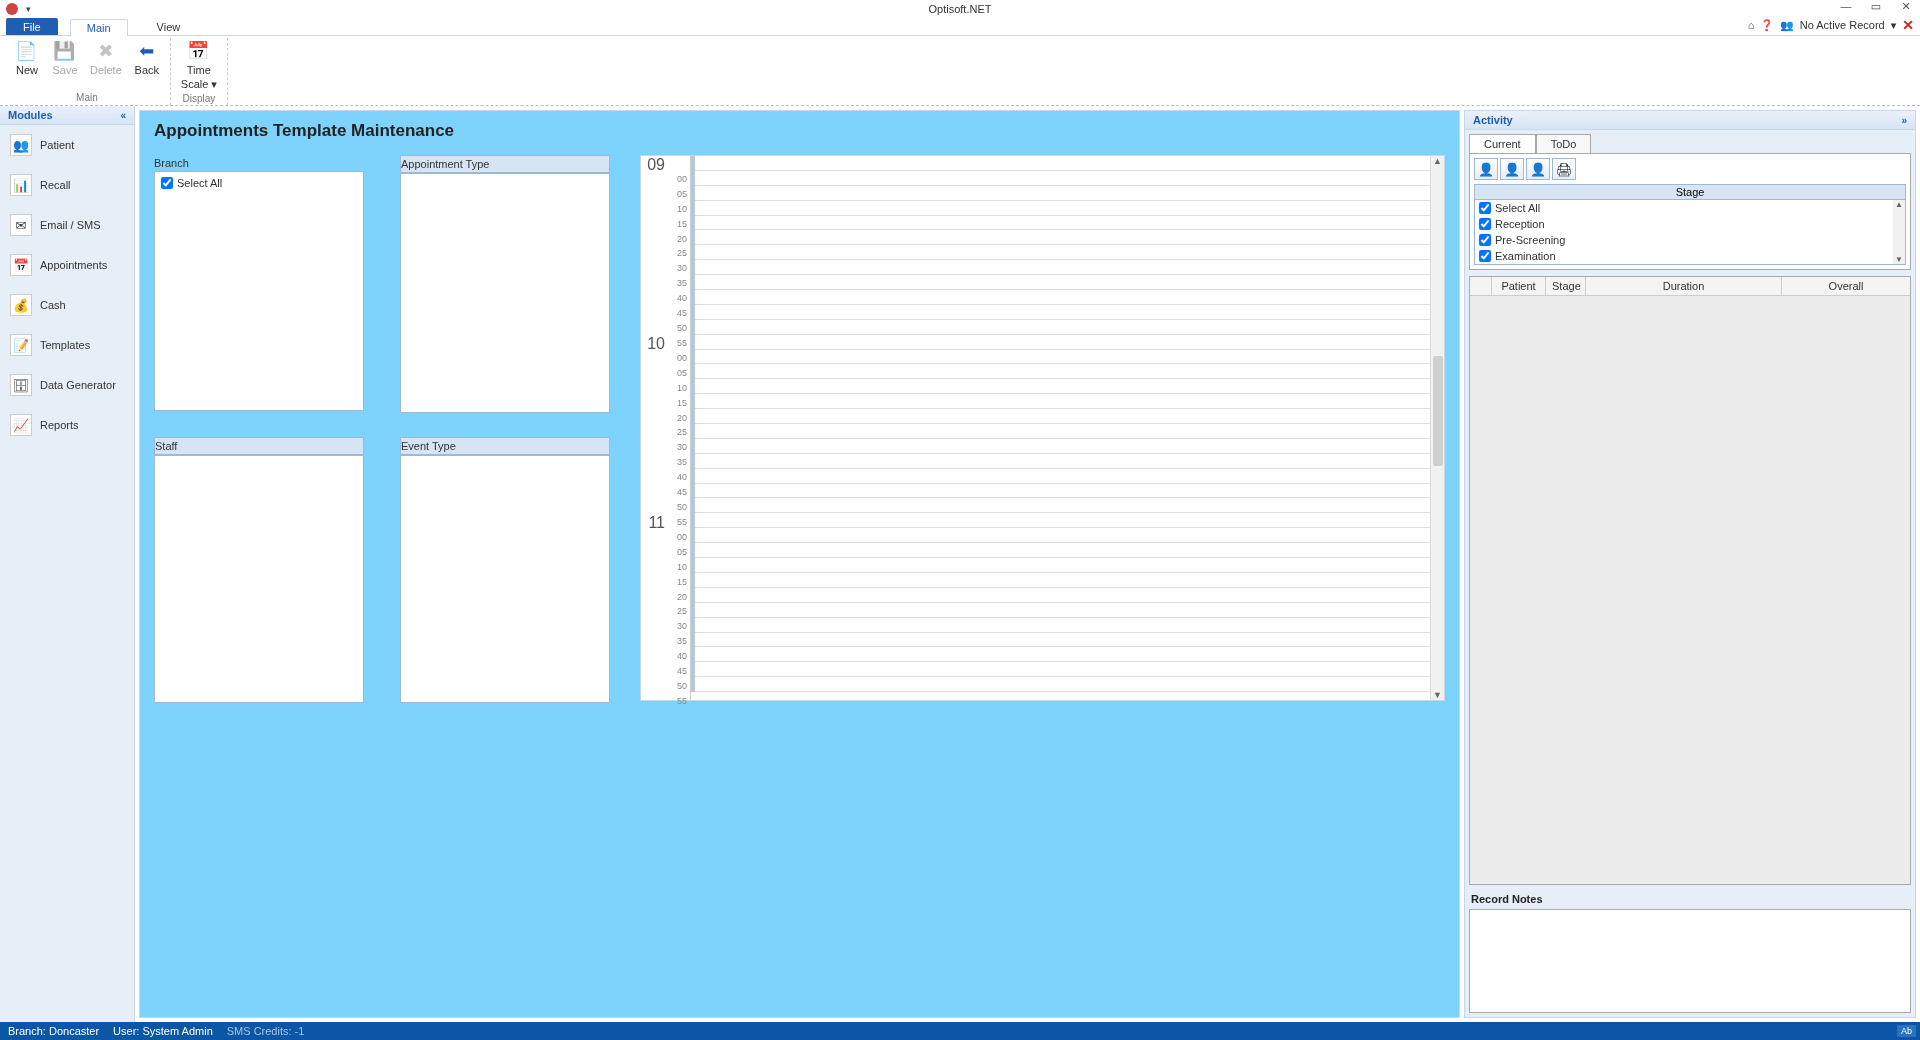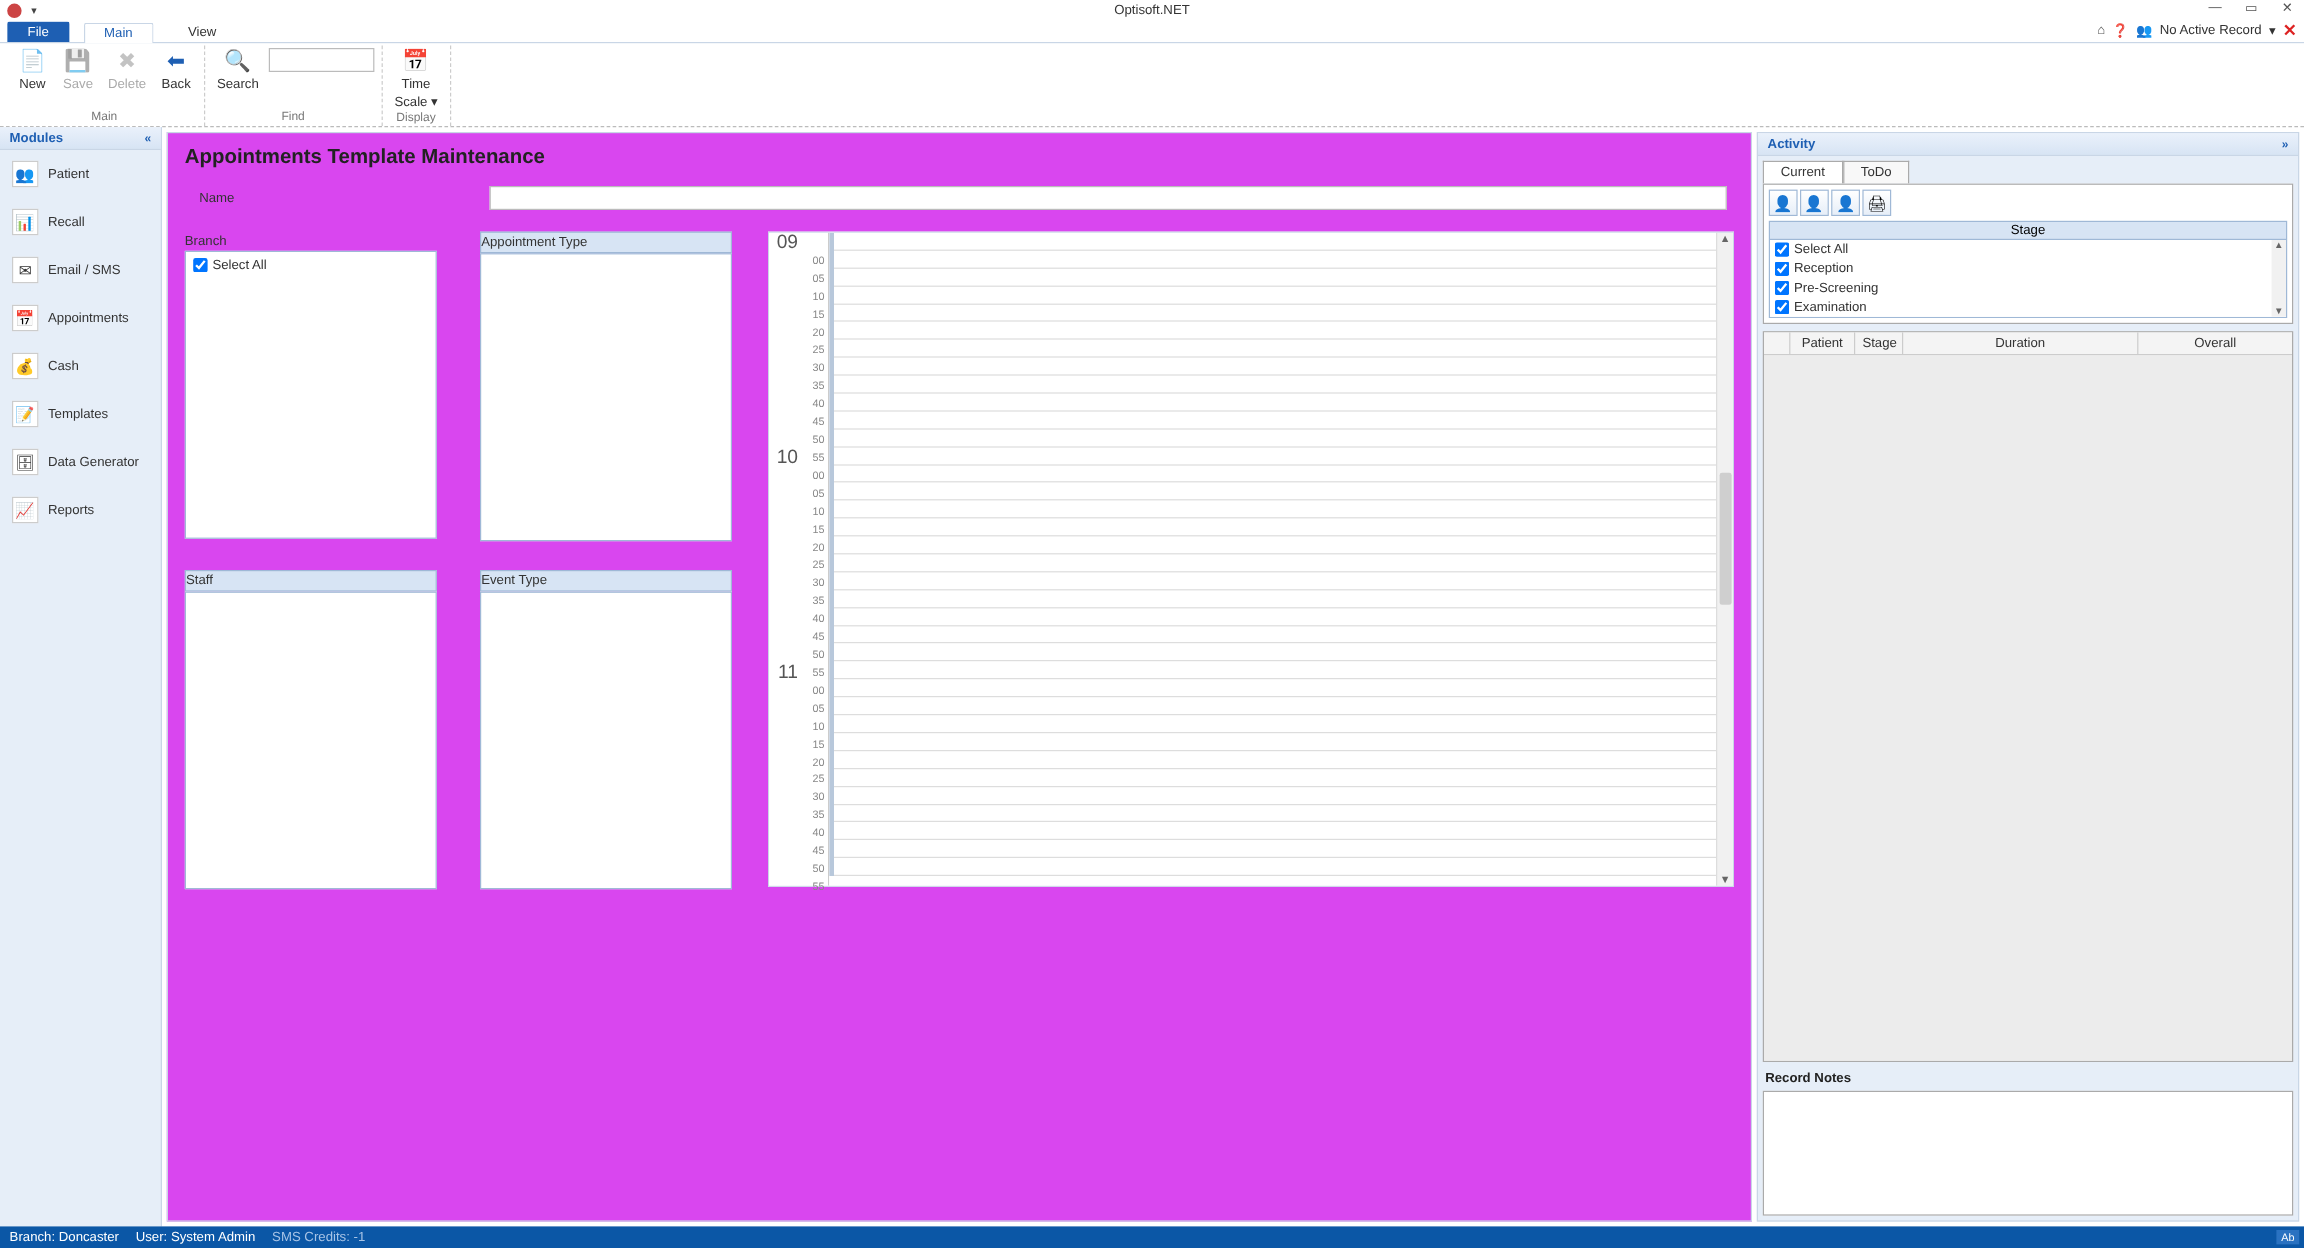--- a/index.html
+++ b/index.html
@@ -34,21 +34,21 @@
 
 
 .body { display: flex; height: calc(100% - 18px - 18px - 70px - 18px); }
 .sidebar { width: 135px; background: #e6eef8; border-right: 1px solid #c9d6e6; display: flex; flex-direction: column; }
 .panel-header { background: linear-gradient(#eaf1fb,#d7e4f4); border-bottom: 1px solid #c9d6e6; padding: 3px 8px; color: #1e5fb3; font-weight: bold; font-size: 13px; display: flex; justify-content: space-between; align-items: center; }
 .panel-header .chev { color: #1e5fb3; font-size: 10px; }
 .module-list { flex: 1; }
 .module-item { display: flex; align-items: center; gap: 8px; padding: 9px 10px; color: #333; }
 .module-item .mico { width: 22px; height: 22px; background: #fff; border: 1px solid #ccc; display: inline-flex; align-items: center; justify-content: center; font-size: 13px; }
 
-.main { flex: 1; background: #d946ef; padding: 10px 14px; overflow: hidden; margin: 4px; border: 1px solid #c9d6e6; }
+.main { flex: 1; background: #7dd3fc; padding: 10px 14px; overflow: hidden; margin: 4px; border: 1px solid #c9d6e6; }
 .main h2 { font-size: 17px; font-weight: bold; color: #222; margin-bottom: 14px; }
 .name-row { display: flex; align-items: center; gap: 14px; margin-bottom: 18px; }
 .name-row label { color: #333; padding-left: 12px; width: 240px; }
 .name-input { flex: 1; height: 20px; border: 1px solid #bbb; background: #fff; margin-right: 6px; }
 
 .grid-area { display: flex; gap: 30px; }
 .left-boxes { display: grid; grid-template-columns: 210px 210px; grid-template-rows: auto auto; gap: 24px 36px; }
 .box { display: flex; flex-direction: column; }
 .box-header { background: #d7e4f4; border: 1px solid #9fb8d6; text-align: left; padding: 2px 0; color: #333; font-size: 11px; }
 .box-header.plain { background: transparent; border: none; }
@@ -166,30 +166,20 @@
       <div class="ribbon-btn">
           <span class="ico ico-back"></span>
           <span>Back</span>
         </div>
     </div>
     <div class="ribbon-group-label">Main</div>
   </div>
   <div class="ribbon-group">
     <div class="ribbon-group-row">
       <div class="ribbon-btn">
-          <span class="ico ico-search"></span>
-          <span>Search</span>
-        </div>
-      <div class="search-box"></div>
-    </div>
-    <div class="ribbon-group-label">Find</div>
-  </div>
-  <div class="ribbon-group">
-    <div class="ribbon-group-row">
-      <div class="ribbon-btn">
         <span class="ico ico-time"></span>
         <span>Time</span>
         <span>Scale ▾</span>
       </div>
     </div>
     <div class="ribbon-group-label">Display</div>
   </div>
 </div>
 
 <div class="body">
@@ -230,24 +220,20 @@
         </div>
       <div class="module-item">
           <span class="mico mico8"></span>
           <span>Reports</span>
         </div>
     </div>
   </div>
 
   <div class="main">
     <h2>Appointments Template Maintenance</h2>
-    <div class="name-row">
-      <label>Name</label>
-      <div class="name-input"></div>
-    </div>
     <div class="grid-area">
       <div class="left-boxes">
         <div class="box">
           <div class="box-header plain">Branch</div>
           <div class="box-body">
             <label class="chk-row">
                 <input type="checkbox" checked="" style="">
                 <span>Select All</span>
               </label>
           </div>

